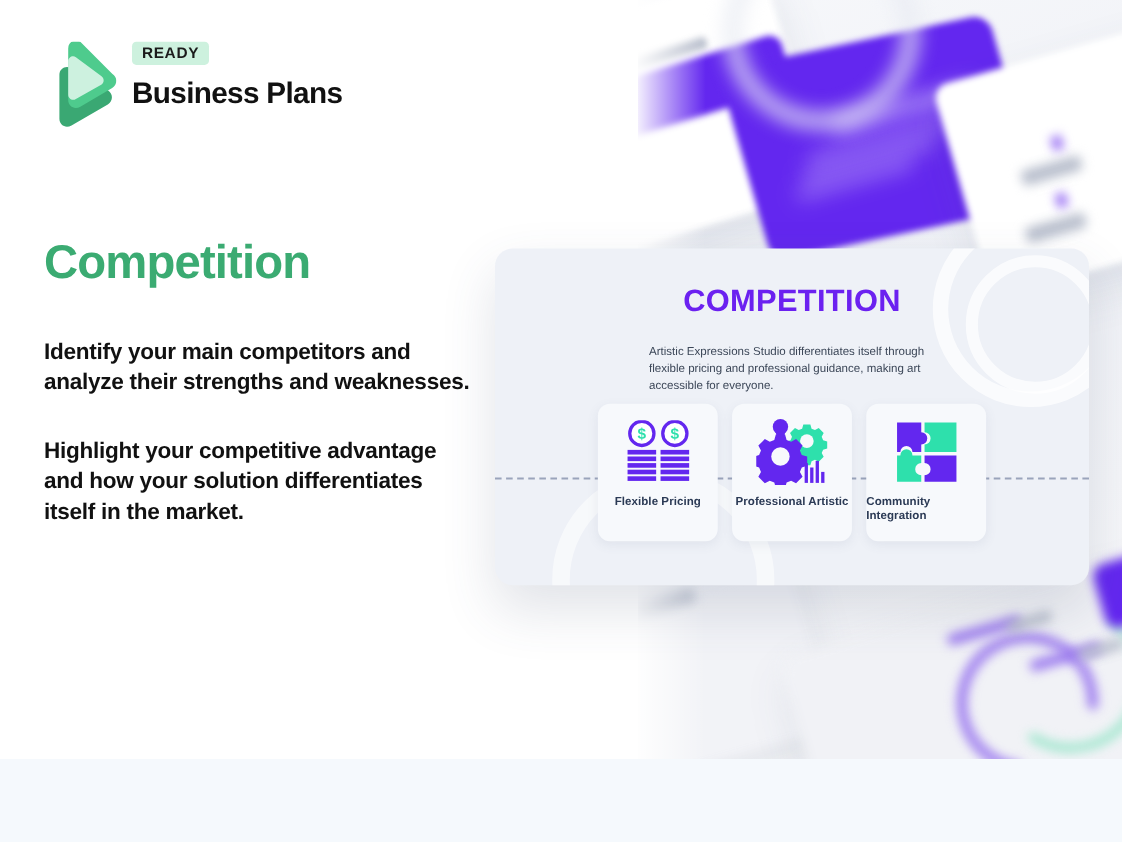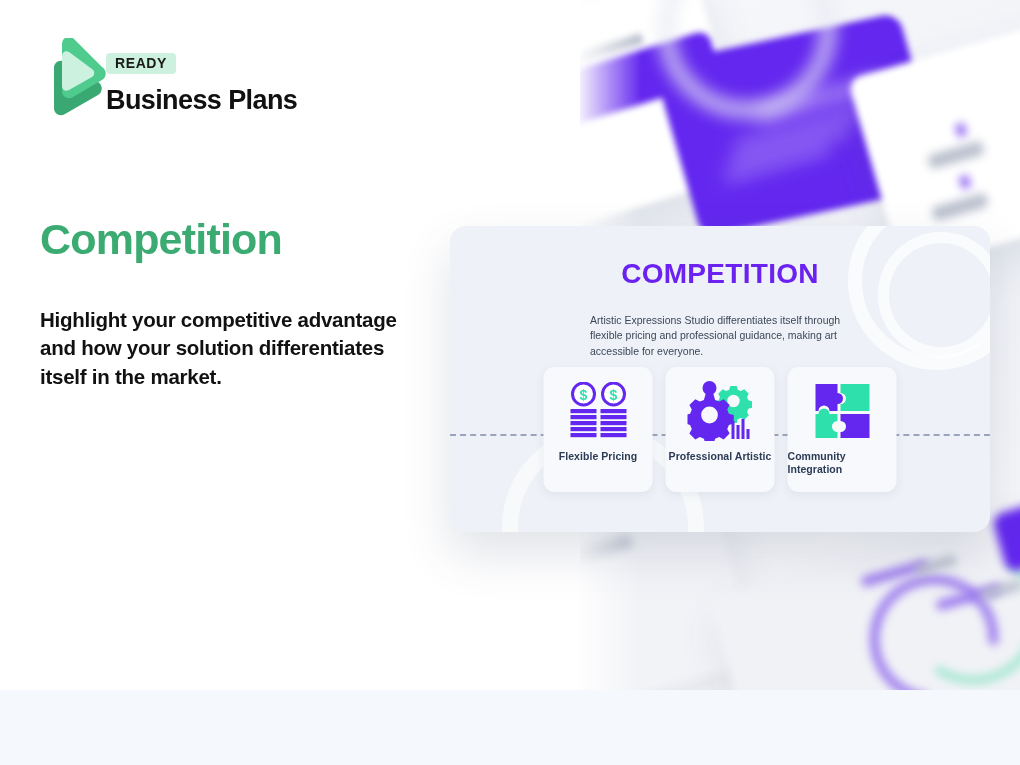--- a/index.html
+++ b/index.html
@@ -81,21 +81,22 @@
     border-radius: 50%;
     border-style: solid;
     background: transparent;
   }
 
   .logo-row {
     position: absolute;
     left: 40px;
     top: 38px;
     display: flex;
-    align-items: flex-end;
+    align-items: flex-start;
+    gap: 14px;
   }
   .logo-mark { width: 66px; height: 78px; display: block; }
   .logo-text { display: block; }
   .ready-badge {
     display: inline-block;
     background: #cdf1de;
     color: #1b1b1b;
     font-size: 14px;
     font-weight: bold;
     letter-spacing: .6px;
@@ -284,20 +285,21 @@
     </span>
     <span class="logo-text">
       <span class="ready-badge">READY</span>
       <span class="brand-name">Business Plans</span>
     </span>
   </div>
 
   <h1 class="headline">Competition</h1>
 
   <div class="body-copy">
+    <p>Identify your main competitors and analyze their strengths and weaknesses.</p>
     <p>Highlight your competitive advantage and how your solution differentiates itself in the market.</p>
   </div>
 
   <div class="slide-card">
     <div class="card-arc a1"></div>
     <div class="card-arc a2"></div>
     <div class="card-arc a3"></div>
 
     <div class="card-inner">
       <h2 class="card-title">COMPETITION</h2>

